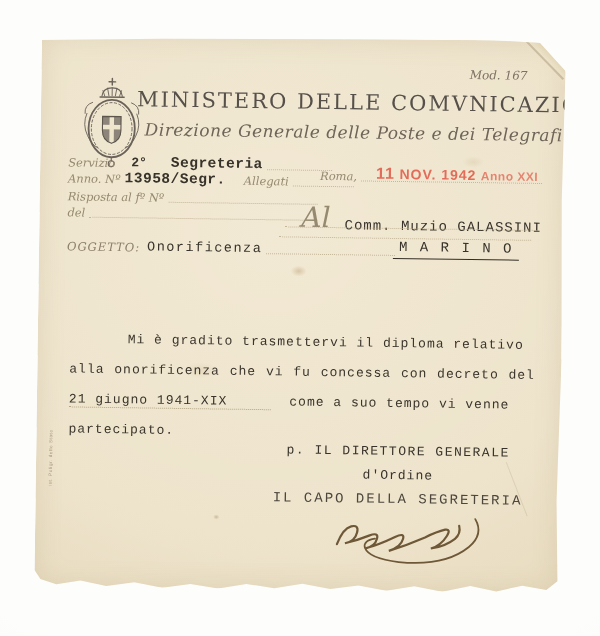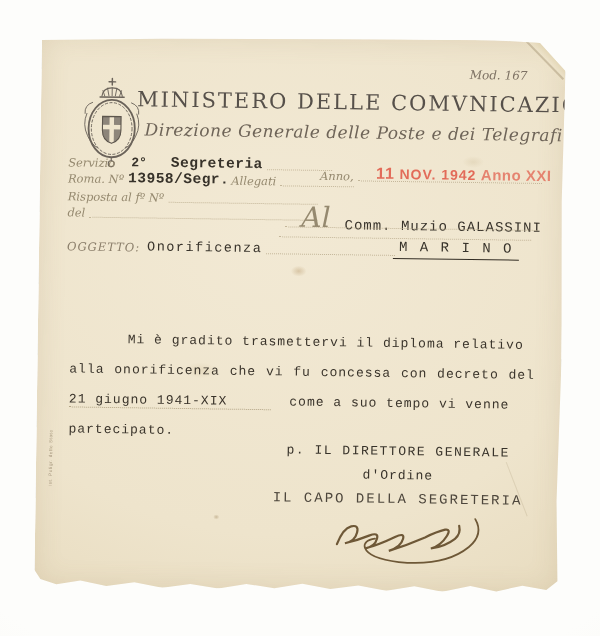--- a/index.html
+++ b/index.html
@@ -61,31 +61,31 @@
   .row-servizio { left:28px; top:119px; width:266px; }
   .row-prot     { left:28px; top:135px; width:288px; }
   .row-risposta { left:28px; top:153px; width:252px; }
   .row-del      { left:28px; top:169px; width:252px; }
   .row-oggetto  { left:28px; top:203px; width:330px; }
   .row-roma     { left:280px; top:129px; width:224px; }
 
   .v-serv-num { font-size:13px; margin-left:16px; }
   .v-serv     { font-size:14.5px; margin-left:24px; letter-spacing:.5px; }
   .v-prot     { font-size:14.5px; margin-left:4px; letter-spacing:.5px; }
-  .lbl-alleg  { font-size:11.5px; margin-left:2px; }
+  .lbl-alleg  { font-size:11.5px; margin-left:18px; }
   .lbl-oggetto{ font-family:"DejaVu Serif",serif; font-style:italic; font-size:11.5px;
                 letter-spacing:1px; color:#8a7e6a; text-transform:uppercase; }
   .v-oggetto  { font-size:13.5px; margin-left:7px; letter-spacing:1.5px; }
 
   .lbl-roma { font-size:15px; }
   .stamp { position:absolute; left:336px; top:126px; white-space:nowrap;
     color:#e15b49; font-family:"Liberation Sans",sans-serif; opacity:.88; }
   .stamp .day { font-size:16px; font-weight:bold; letter-spacing:1px; }
   .stamp .my  { font-size:14px; font-weight:bold; letter-spacing:1px; }
-  .stamp .era { font-size:15px; font-weight:bold; letter-spacing:.5px; opacity:.8; }
+  .stamp .era { font-size:12px; font-weight:bold; letter-spacing:.5px; opacity:.8; }
 
   .row-al { position:absolute; left:262px; top:163px; display:flex; align-items:flex-end; }
   .lbl-al { font-size:28px; }
   .v-recipient { font-size:14px; margin-left:14px; letter-spacing:1px; padding-bottom:1px; }
   .dl-recipient { left:246px; top:189px; width:252px; }
   .dl-2         { left:240px; top:199px; width:252px; }
   .marino { position:absolute; left:354px; top:200px; font-size:14px; letter-spacing:2px;
     border-bottom:1.5px solid #332d24; padding:0 6px 3px 6px; white-space:nowrap; }
 
   
@@ -149,38 +149,38 @@
     <div class="subtitle">Direzione Generale delle Poste e dei Telegrafi</div>
 
     <div class="form-row row-servizio">
       <span class="script lbl">Servizio</span>
       <span class="typed b v-serv-num">2°</span>
       <span class="typed b v-serv">Segreteria</span>
       <span class="fill"></span>
     </div>
 
     <div class="form-row row-prot">
-      <span class="script lbl">Roma. Nº</span>
+      <span class="script lbl">Anno. Nº</span>
       <span class="typed b v-prot">13958/Segr.</span>
       <span class="script lbl lbl-alleg">Allegati</span>
       <span class="fill"></span>
     </div>
 
     <div class="form-row row-risposta">
       <span class="script lbl">Risposta al fº Nº</span>
       <span class="fill"></span>
     </div>
 
     <div class="form-row row-del">
       <span class="script lbl">del</span>
       <span class="fill"></span>
     </div>
 
     <div class="form-row row-roma">
-      <span class="script lbl lbl-roma">Anno,</span>
+      <span class="script lbl lbl-roma">Roma,</span>
       <span class="fill"></span>
     </div>
 
     <div class="stamp">
       <span class="day">11</span>
       <span class="my">NOV. 1942</span>
       <span class="era">Anno XXI</span>
     </div>
 
     <div class="row-al">

